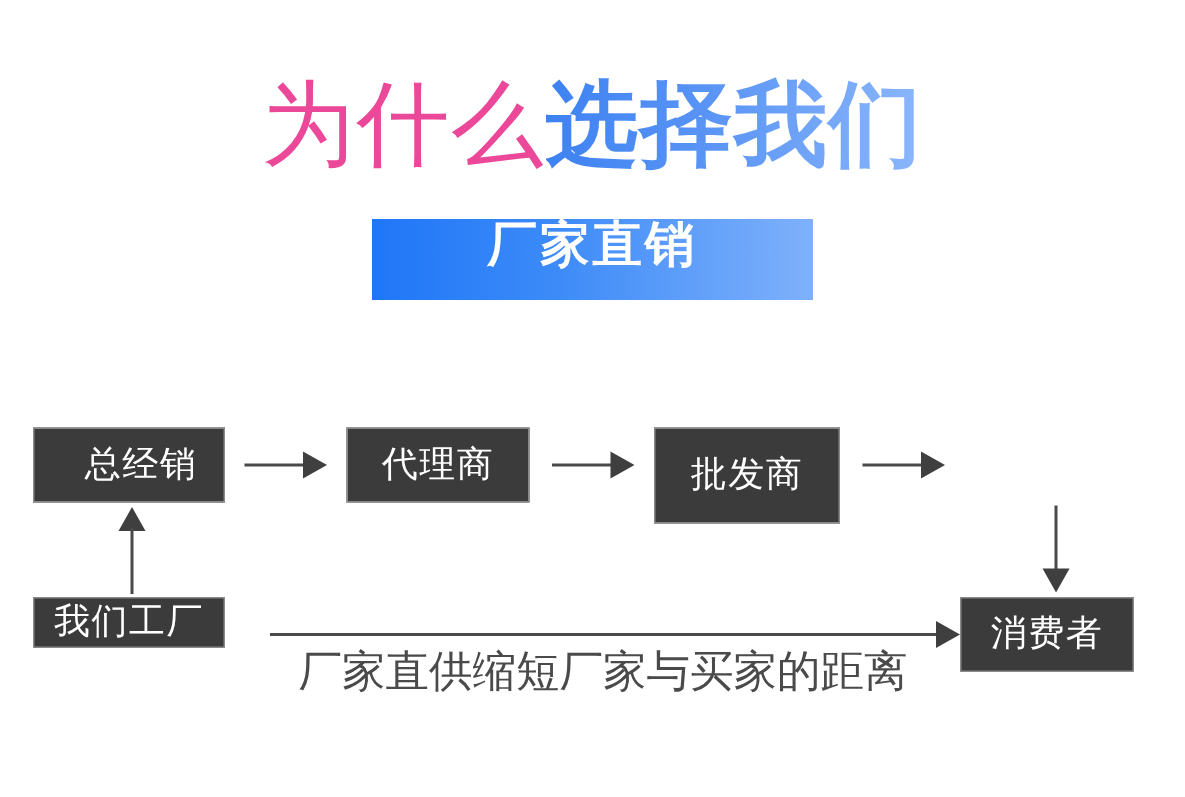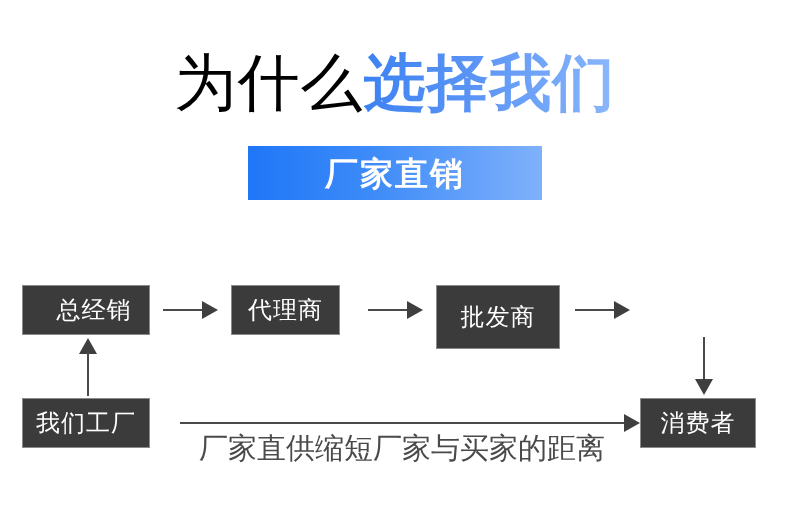--- a/index.html
+++ b/index.html
@@ -26,42 +26,42 @@
     top: 52px;
     width: 790px;
     text-align: center;
     white-space: nowrap;
     line-height: 1;
     font-size: 62px;
     letter-spacing: 1px;
   }
   .headline .thin {
     font-weight: 300;
-    color: #000000;
+    color: #ec4899;
     font-family: "DejaVu Sans", "Liberation Sans", sans-serif;
   }
   .headline .bold {
     font-weight: 700;
     background: linear-gradient(90deg, #3d82f2 0%, #5b95f5 45%, #8bb7fb 100%);
     -webkit-background-clip: text;
     background-clip: text;
     color: transparent;
     -webkit-text-fill-color: transparent;
   }
 
   
   .banner {
     position: absolute;
     left: 248px;
     top: 146px;
     width: 294px;
     height: 54px;
     background: linear-gradient(90deg, #1f76f7 0%, #3d8bf8 42%, #7fb1fb 100%);
     display: flex;
-    align-items: center;
+    align-items: flex-start;
     justify-content: center;
   }
   .banner-text {
     color: #ffffff;
     font-size: 33px;
     font-weight: 700;
     letter-spacing: 2px;
     line-height: 1;
   }
 
@@ -74,24 +74,24 @@
     display: flex;
     align-items: center;
     justify-content: center;
     color: #ffffff;
     font-size: 24px;
     letter-spacing: 1px;
     line-height: 1;
   }
 
   #box-zongjingxiao { left: 22px;  top: 285px; width: 128px; height: 50px; padding-left: 16px; }
-  #box-dailishang   { left: 231px; top: 285px; width: 109px; height: 50px; }
+  #box-dailishang   { left: 231px; top: 285px; width: 122px; height: 50px; }
   #box-pifashang    { left: 436px; top: 285px; width: 124px; height: 64px; }
   #box-chaoshi      { left: 640px; top: 285px; width: 128px; height: 50px; }
-  #box-womengongchang { left: 22px;  top: 398px; width: 128px; height: 50px; }
+  #box-womengongchang { left: 22px;  top: 398px; width: 128px; height: 34px; }
   #box-xiaofeizhe   { left: 640px; top: 398px; width: 116px; height: 50px; }
 
   
   .h-arrow {
     position: absolute;
     height: 18px;
     top: 301px;
   }
   .h-arrow .shaft {
     position: absolute;

